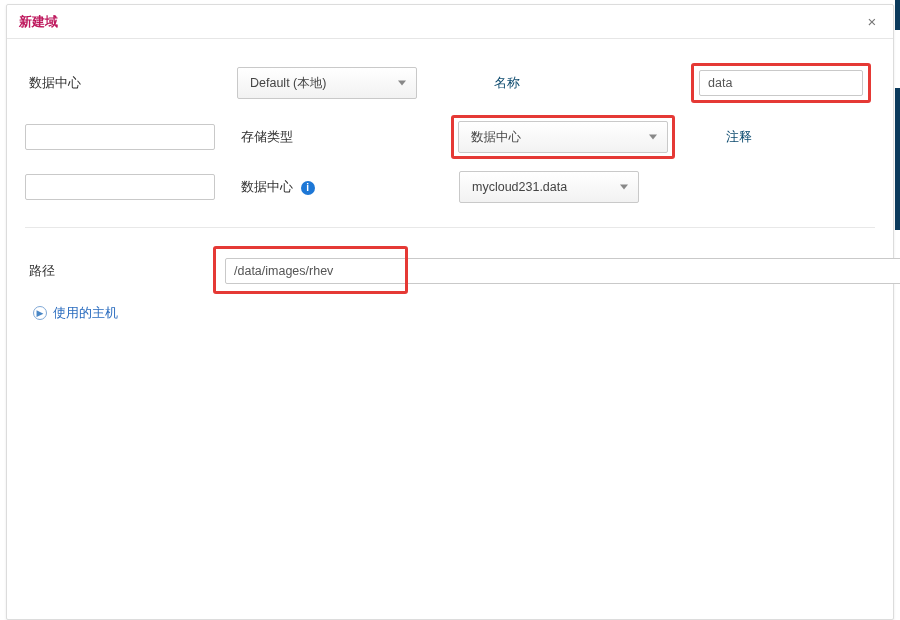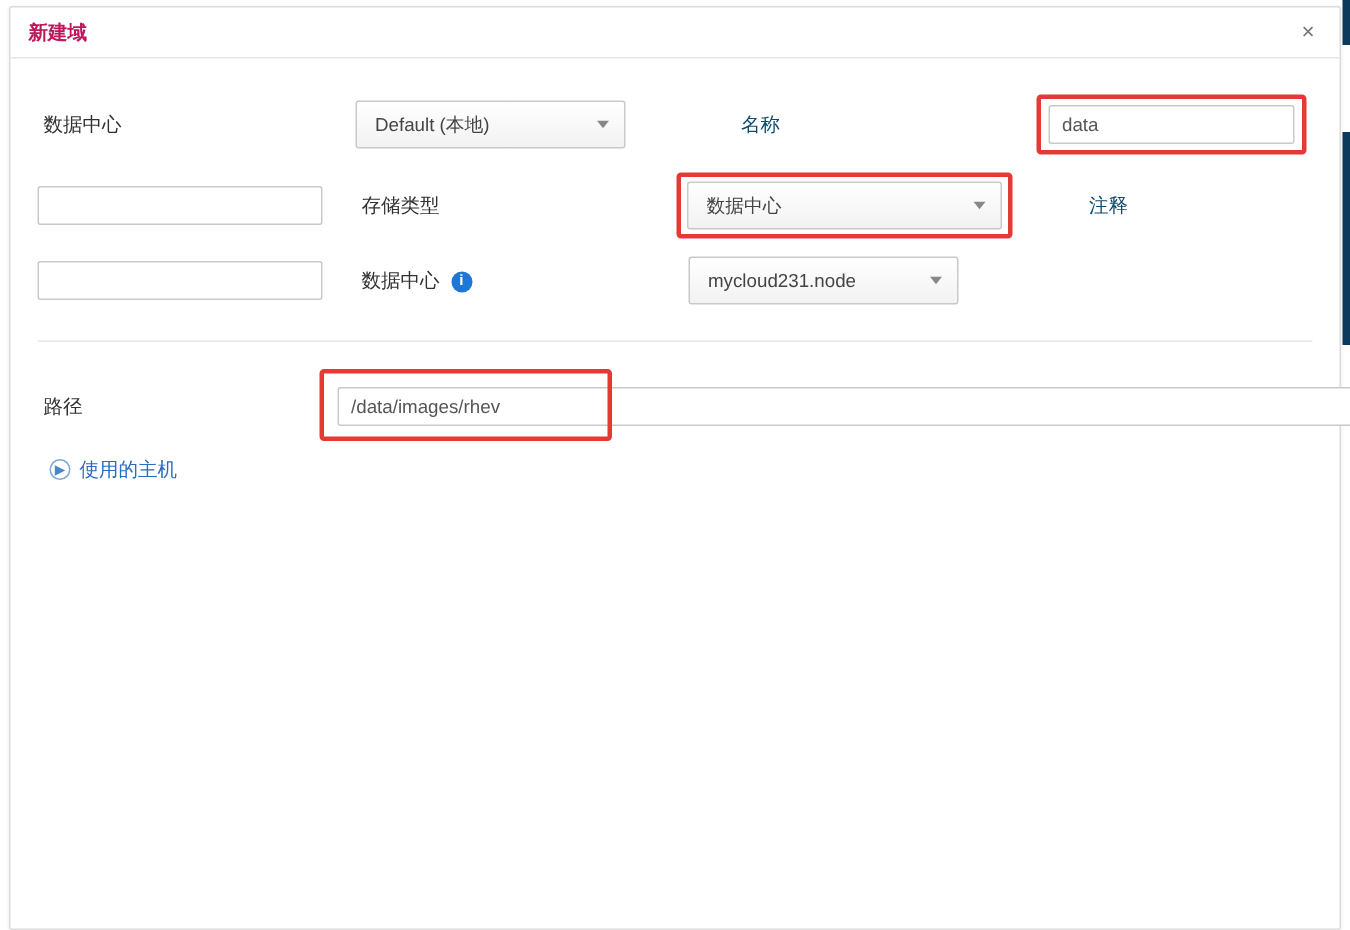--- a/index.html
+++ b/index.html
@@ -241,21 +241,21 @@
       <div>
         <input class="text-input desc-input" value="" style="">
       </div>
 
       <div class="label">
         <span>数据中心</span>
         <span class="info-icon">i</span>
       </div>
       <div>
         <div class="dropdown">
-          <span>mycloud231.node</span>
+          <span>mycloud231.data</span>
         </div>
       </div>
       <div></div>
       <div></div>
     </div>
 
     <div class="sep"></div>
 
     <div class="path-row">
       <div class="label">路径</div>

